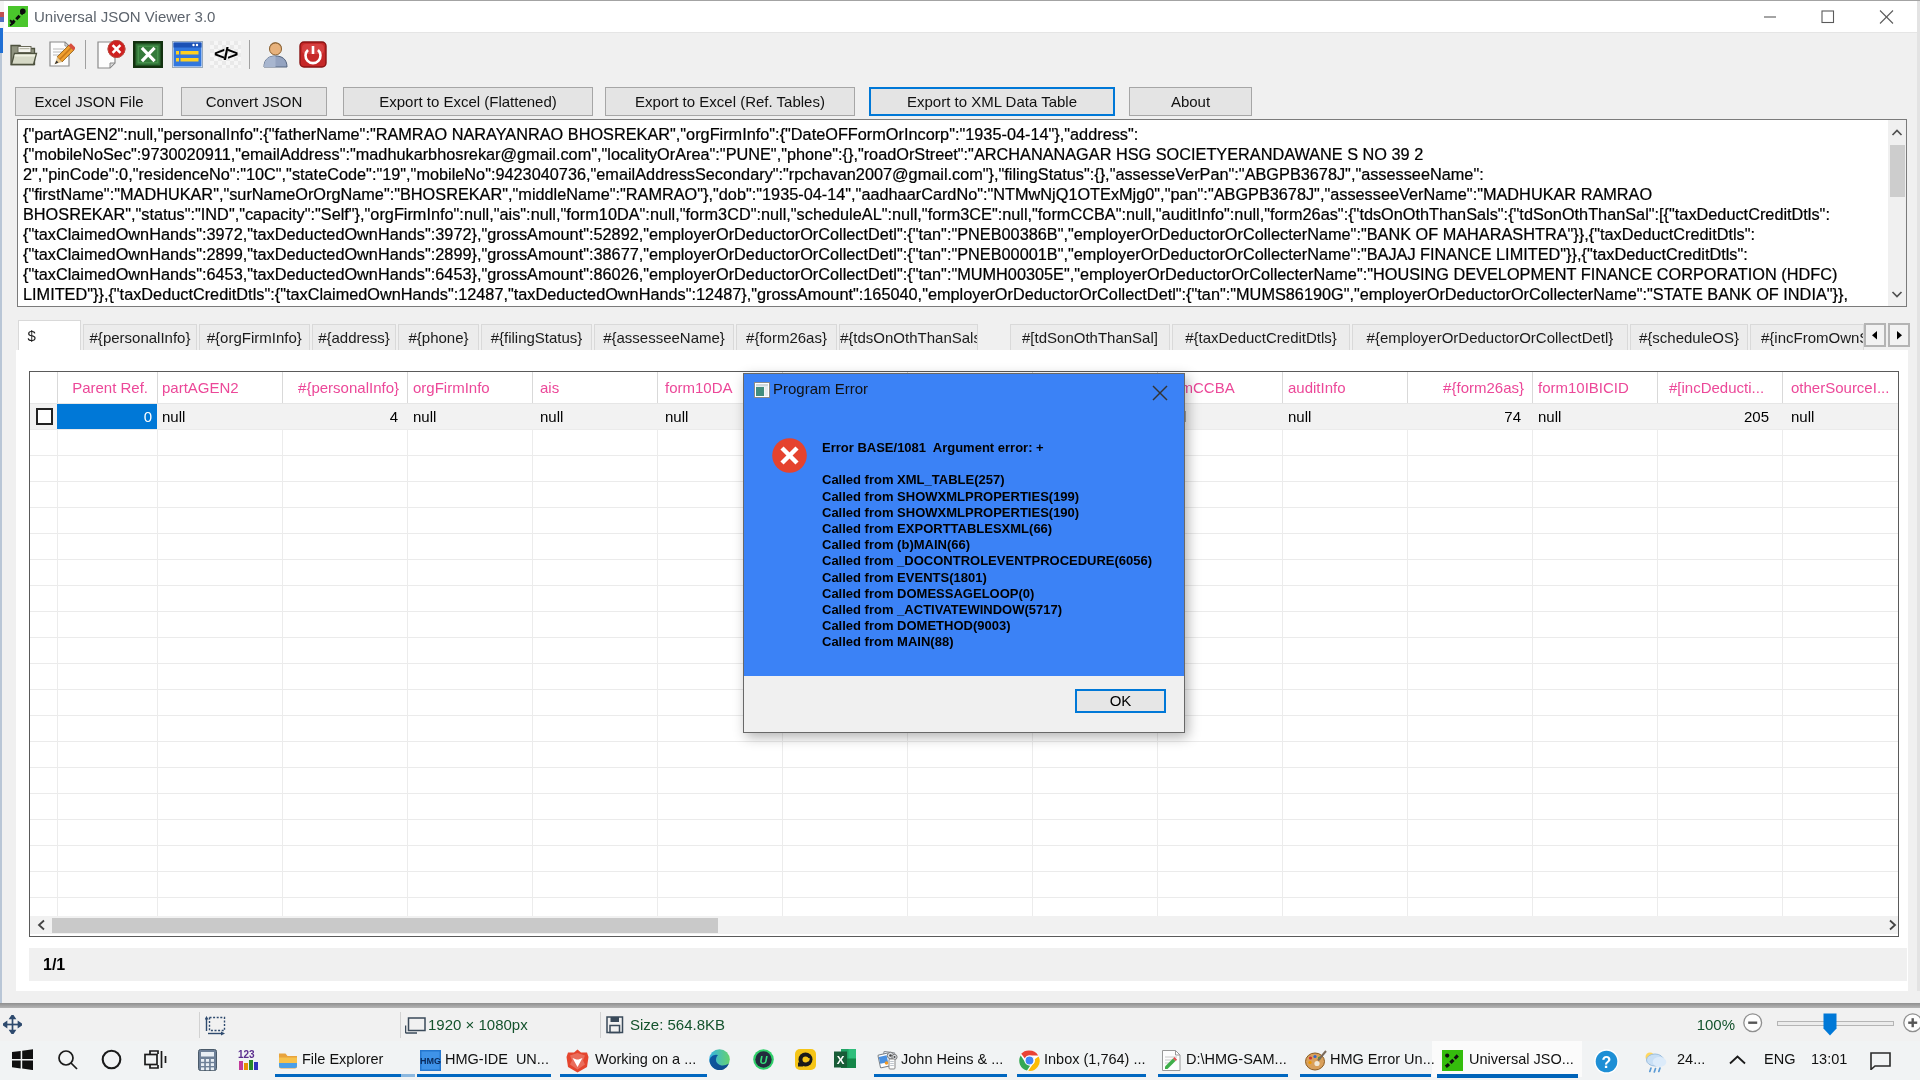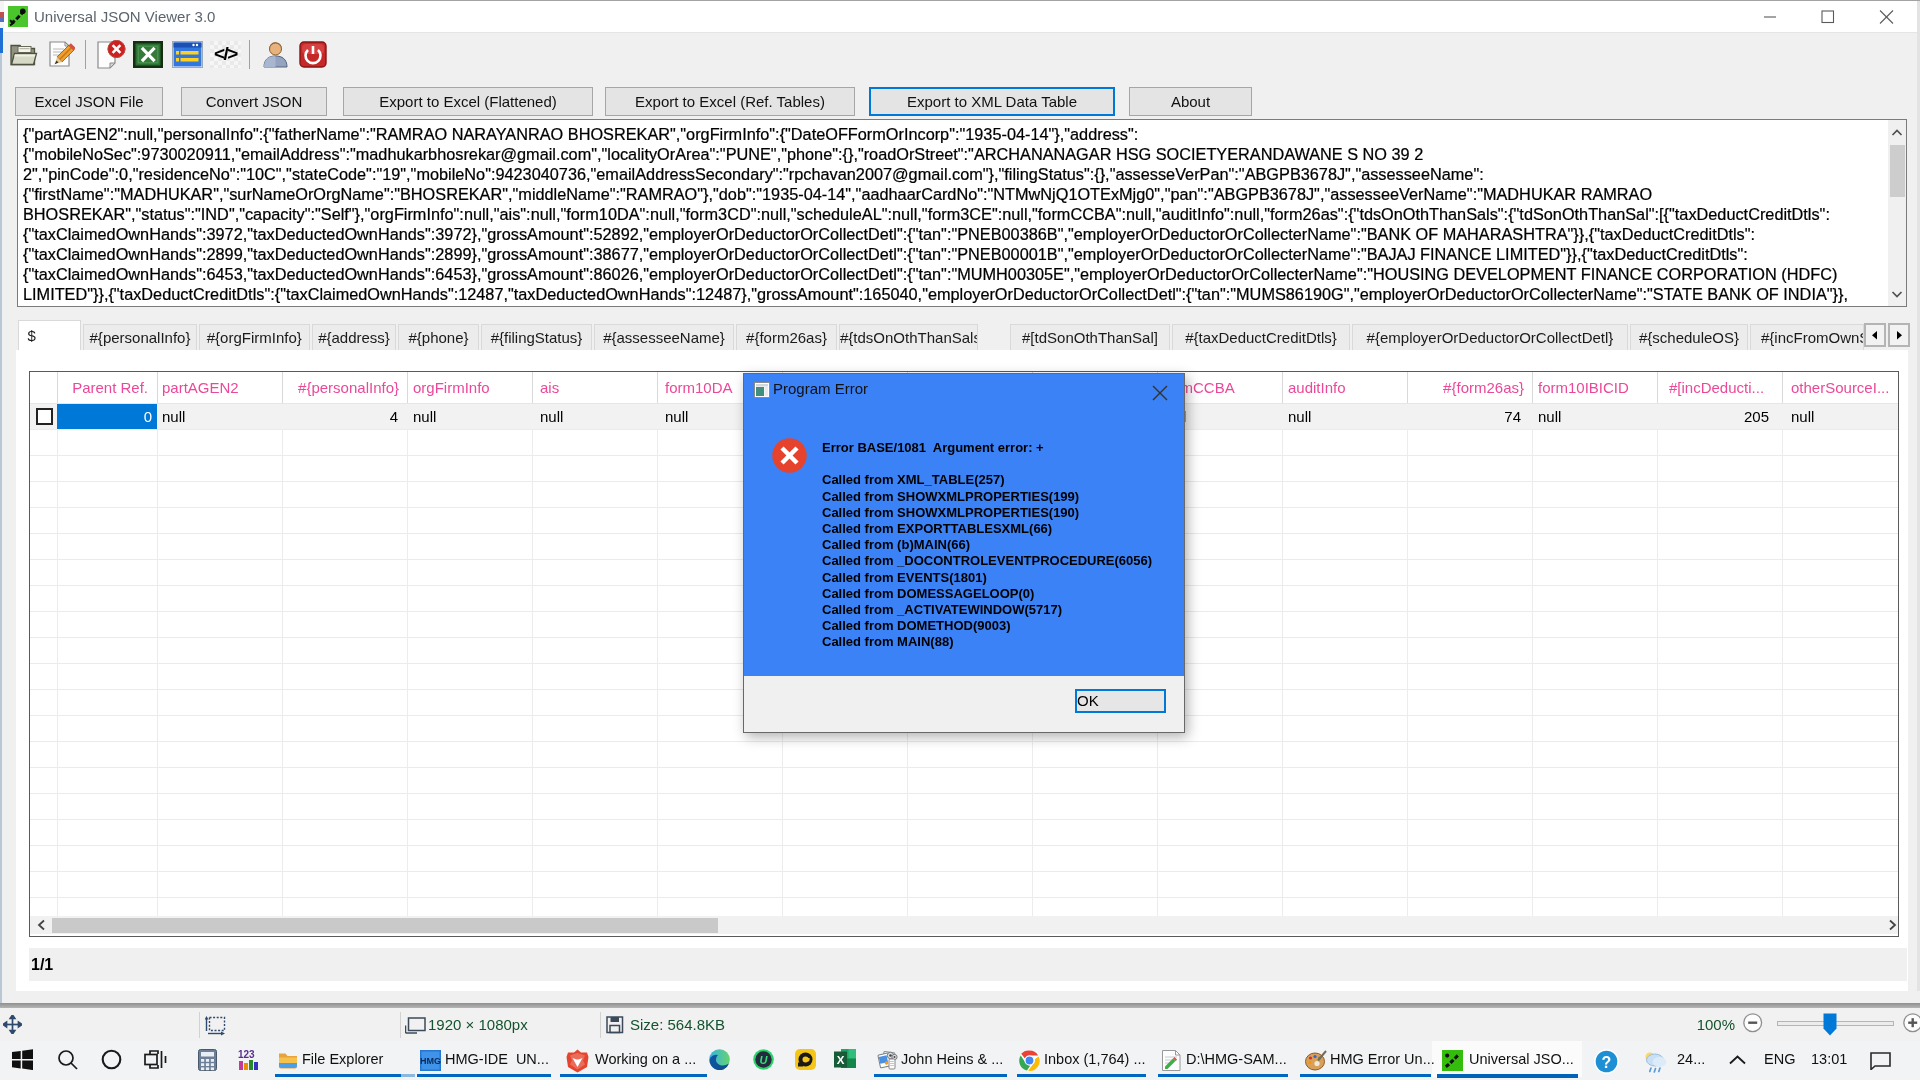--- a/index.html
+++ b/index.html
@@ -37,21 +37,21 @@
 #statusbar{left:0;top:1008px;width:1920px;height:33px;background:#f1f1f1;font-size:15px;color:#14532d}
 .ssep{position:absolute;top:4px;height:26px;width:1px;background:#d2d2d2}
 
 #taskbar{left:0;top:1041px;width:1920px;height:39px;background:#f1f3f4;font-size:14.5px;color:#101010}
 .tbtxt{position:absolute;top:0;height:36px;line-height:36px;white-space:nowrap}
 .tline{position:absolute;top:33px;height:3px;background:#0067c0}
 .activebtn{position:absolute;top:0;height:36px;background:#fbfbfb}
 
 #dialog{left:743px;top:373px;width:442px;height:360px;background:#3b82f6;border:1px solid #686868;box-shadow:3px 4px 12px rgba(0,0,0,.30)}
 #dlgfoot{position:absolute;left:0;top:302px;width:440px;height:56px;background:#f0f0f0}
-#okbtn{position:absolute;left:331px;top:315px;width:91px;height:24px;background:#e6e6e6;border:2px solid #0078d7;font-size:15px;color:#000;line-height:20px}
+#okbtn{position:absolute;left:331px;top:315px;width:91px;height:24px;background:#e6e6e6;border:2px solid #0078d7;font-size:15px;color:#000;text-align:center;line-height:20px}
 #dlgtext{position:absolute;left:78px;top:66px;font-size:13px;font-weight:bold;line-height:16.2px;color:#000;white-space:pre}
 </style></head>
 <body>
 <div id="screen">
 
 <div class="abs" style="left:0;top:0;width:1920px;height:1px;background:#a3a3a3;z-index:6"></div>
 <div class="abs" style="left:0;top:1px;width:4px;height:32px;background:#f4f4f4;z-index:6"></div>
 <div class="abs" style="left:0;top:12px;width:4px;height:5px;background:#c05050;z-index:6"></div>
 <div class="abs" style="left:0;top:17px;width:4px;height:5px;background:#5070c0;z-index:6"></div>
 <div class="abs" style="left:0;top:33px;width:2px;height:970px;background:#b9c6d6;z-index:6"></div>
@@ -265,21 +265,21 @@
     <svg class="abs" style="left:6px;top:3px" width="12" height="12">
           <polyline points="8,1.5 3,6 8,10.5" fill="none" stroke="#444" stroke-width="1.8"></polyline>
         </svg>
     <div class="abs" style="left:22px;top:1.5px;width:666px;height:15px;background:#c9c9c9"></div>
     <svg class="abs" style="left:1856px;top:3px" width="12" height="12">
           <polyline points="4,1.5 9,6 4,10.5" fill="none" stroke="#444" stroke-width="1.8"></polyline>
         </svg>
   </div>
 </div>
 
-<div id="pagestrip" class="abs"><span style="padding-left:2px">1/1</span></div>
+<div id="pagestrip" class="abs"><span style="padding-left:14px">1/1</span></div>
 <div id="framebot" class="abs"></div>
 <div id="darkband" class="abs"></div>
 
 <div id="statusbar" class="abs">
   <div class="ssep" style="left:199px"></div>
   <div class="ssep" style="left:400px"></div>
   <div class="ssep" style="left:600px"></div>
   <svg class="abs" style="left:3px;top:7px" width="19" height="19" stroke="#2e4a6e" stroke-width="1.7" fill="#2e4a6e">
     <line x1="9.5" y1="2.5" x2="9.5" y2="16.5"></line>
         <line x1="2.5" y1="9.5" x2="16.5" y2="9.5"></line>

